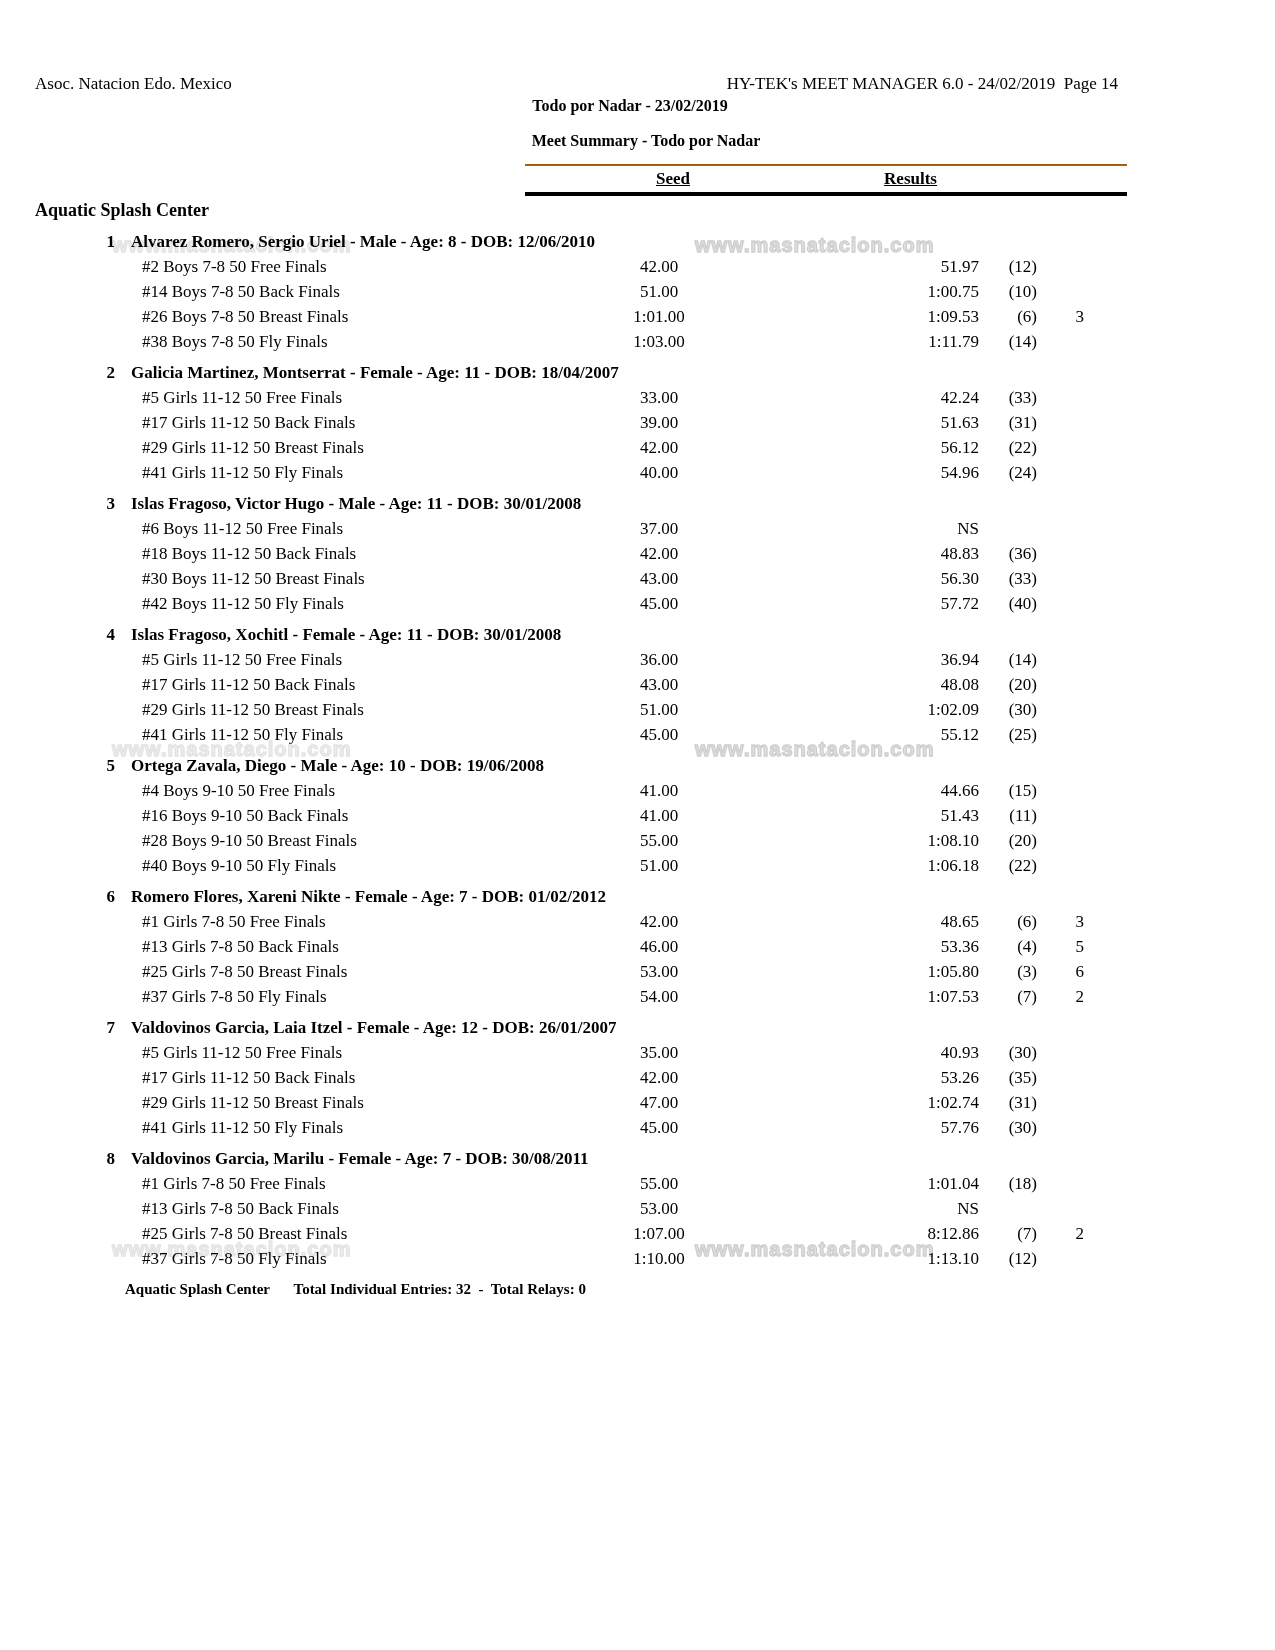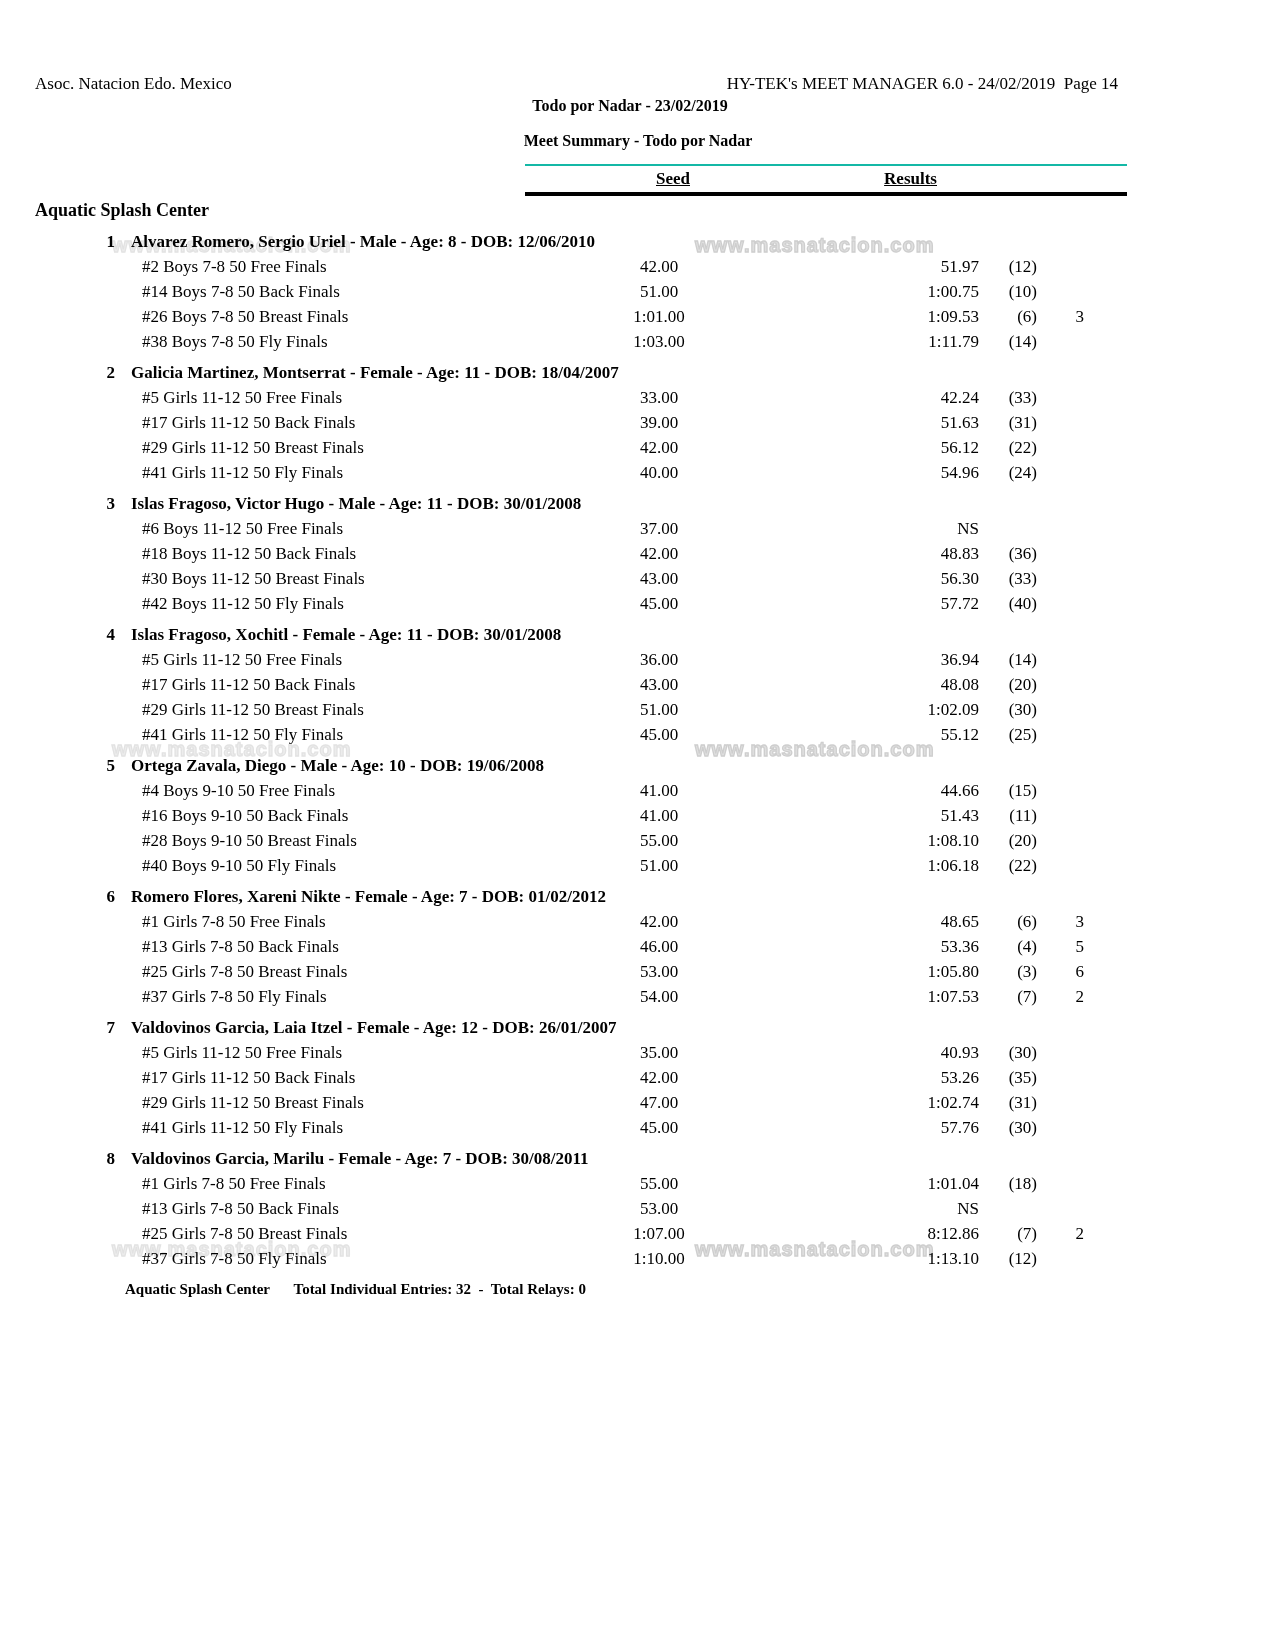--- a/index.html
+++ b/index.html
@@ -6,24 +6,24 @@
   .page {
     position:relative; width:1275px; height:1650px; background:#ffffff;
     font-family:"Liberation Serif","DejaVu Serif",serif; color:#000;
     font-size:17px; overflow:hidden;
   }
   .hdr-row { position:absolute; top:74px; left:35px; width:1083px;
              display:flex; justify-content:space-between; }
   .hdr-right { white-space:pre; }
   .meet-title { position:absolute; top:97px; left:0; width:1260px;
                 text-align:center; font-weight:bold; font-size:16px; }
-  .report-title { position:absolute; top:132px; left:8px; width:1260px;
+  .report-title { position:absolute; top:132px; left:16px; width:1260px;
                   text-align:center; font-weight:bold; font-size:16px; }
   .colhdr { position:absolute; top:164px; left:525px; width:602px; height:26px;
-            border-top:2px solid #14b8a6; border-bottom:4px solid #000; }
+            border-top:2px solid #a16207; border-bottom:4px solid #000; }
   .colhdr span { position:absolute; top:2px; font-weight:bold;
                  text-decoration:underline; line-height:22px; }
   .col-seed    { left:0;   width:165px; text-align:right; }
   .col-results { left:300px; width:112px; text-align:right; }
   .report-body { position:absolute; top:198px; left:0; width:1275px; }
   .team-header { padding-left:35px; font-weight:bold; font-size:18px;
                  height:25px; line-height:25px; }
   .swimmer { margin-top:6px;padding-left:44px; }
   .swimmer-hdr { height:25px; line-height:25px; font-weight:bold; }
   .swimmer-num { display:inline-block; width:71px; text-align:right; }

